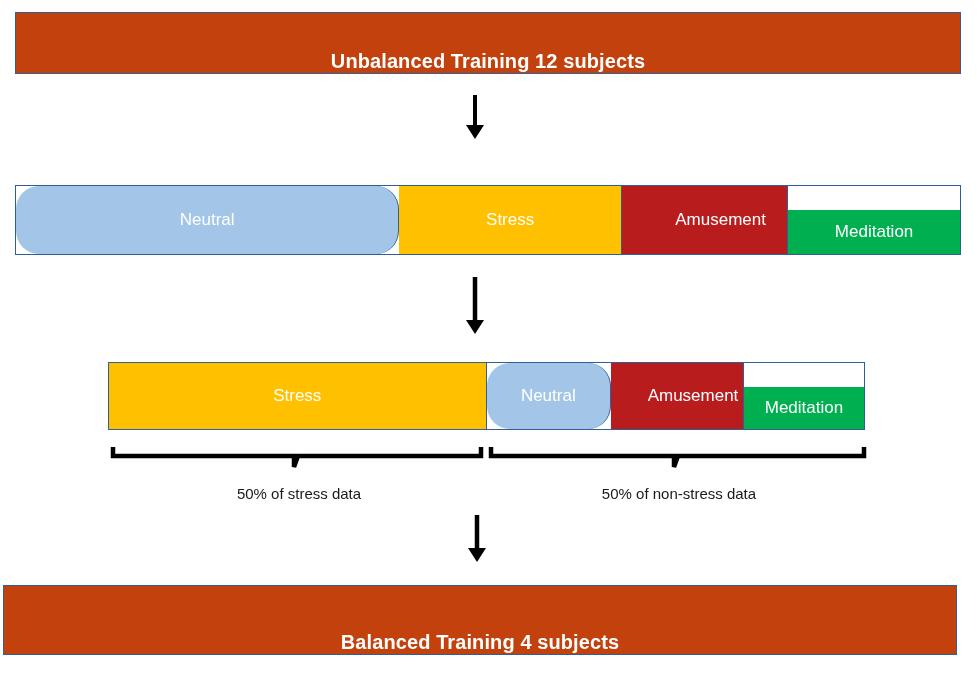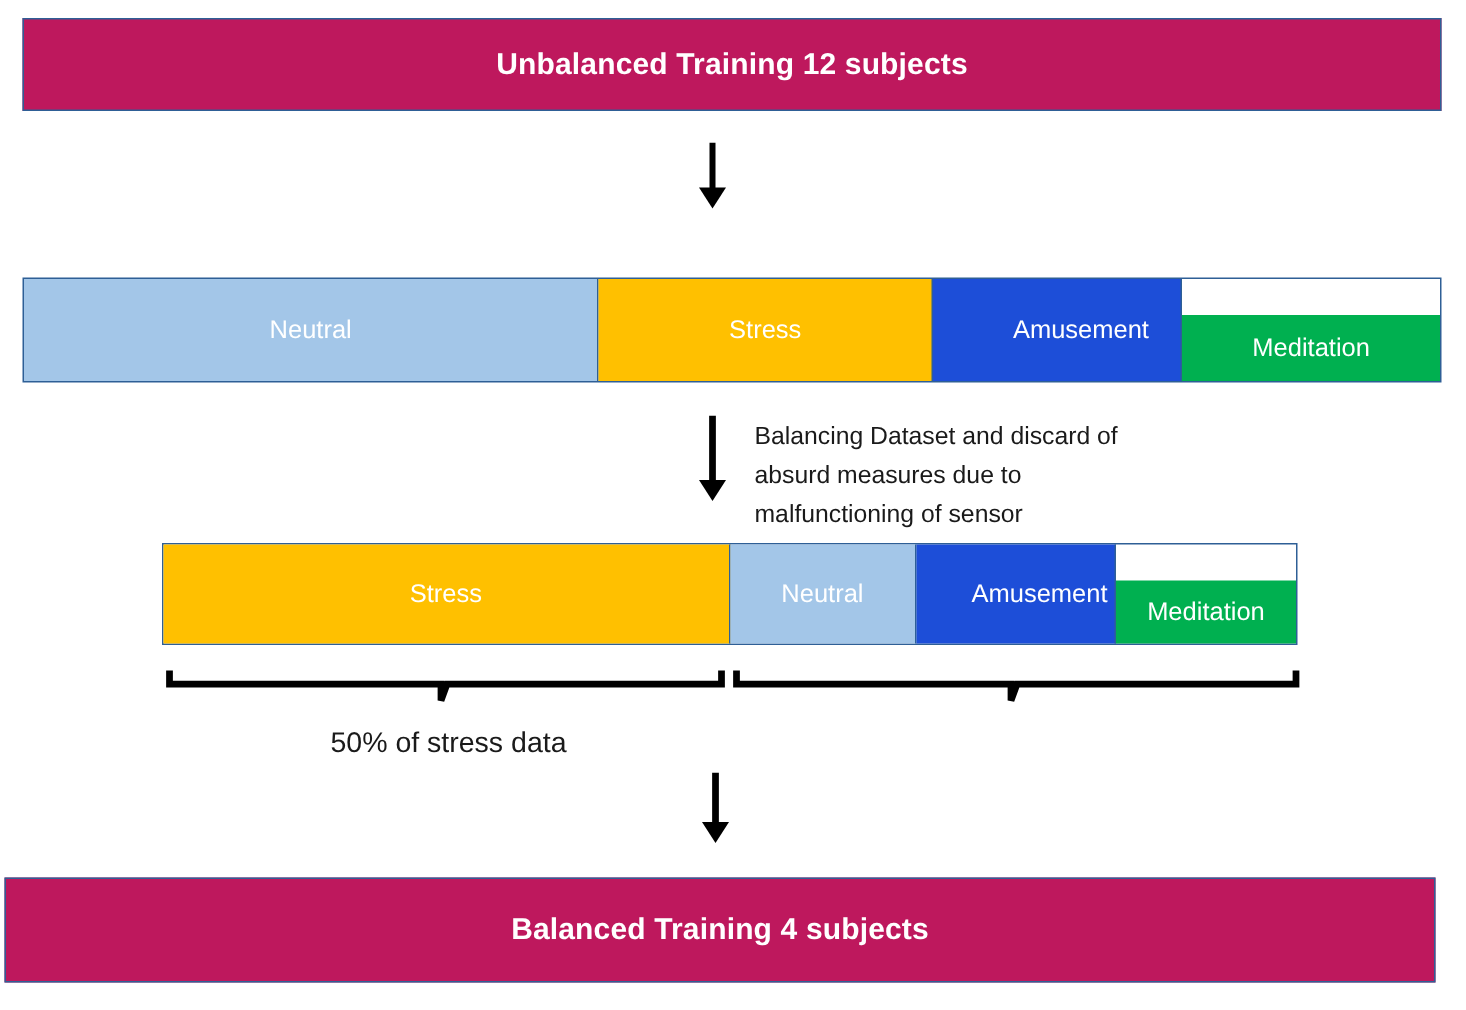--- a/index.html
+++ b/index.html
@@ -15,24 +15,24 @@
     width: 977px;
     height: 673px;
     background: #ffffff;
     overflow: hidden;
   }
 
   
   .banner {
     position: absolute;
     box-sizing: border-box;
-    background: #be185d;
+    background: #c2410c;
     border: 1.5px solid #2E5F96;
     display: flex;
-    align-items: center;
+    align-items: flex-end;
     justify-content: center;
   }
   .banner-label {
     color: #ffffff;
     font-size: 20px;
     font-weight: bold;
     letter-spacing: 0.1px;
     white-space: nowrap;
   }
 
@@ -50,44 +50,44 @@
     justify-content: center;
     border-right: 1.2px solid #2E5F96;
     overflow: hidden;
   }
   .seg:last-child { border-right: none; }
   .seg-label {
     color: #ffffff;
     font-size: 17px;
     white-space: nowrap;
   }
-  .seg.blue   { background: #A3C6E8; }
+  .seg.blue   { background: #A3C6E8; border-radius: 23px; }
   .seg.yellow { background: #FFC000; }
-  .seg.red    { background: #1d4ed8; padding-left: 32px; }
+  .seg.red    { background: #b91c1c; padding-left: 32px; }
   .seg.green  { background: #00B050; margin-top: 24px; }
 
   
   .arrow {
     position: absolute;
   }
 
   
   .annotation {
     position: absolute;
     font-size: 16.5px;
     color: #1a1a1a;
     line-height: 26px;
     white-space: pre-line;
   }
 
   
   .brace { position: absolute; }
   .brace-caption {
     position: absolute;
-    font-size: 19px;
+    font-size: 15px;
     color: #1a1a1a;
     text-align: center;
     white-space: nowrap;
   }
 </style>
 </head>
 <body>
 
 <div id="canvas">
 
@@ -113,23 +113,20 @@
     <div class="seg green" style="flex:1 1 auto;">
       <span class="seg-label">Meditation</span>
     </div>
   </div>
 
   <svg class="arrow" style="left:462px; top:277px;" width="26" height="58" viewBox="0 0 26 58">
     <line x1="13" y1="0" x2="13" y2="44" stroke="#000000" stroke-width="4.5"></line>
     <polygon points="4,43 22,43 13,57" fill="#000000"></polygon>
   </svg>
 
-  <div class="annotation" style="left:503px; top:278px; width:330px;">Balancing Dataset and discard of
-absurd measures due to
-malfunctioning of sensor</div>
 
   <div class="segbar" id="balanced-bar" style="left:108px; top:362px; width:757px; height:68px;">
     <div class="seg yellow" style="flex:0 0 50.0%;">
       <span class="seg-label">Stress</span>
     </div>
     <div class="seg blue" style="flex:0 0 16.5%;">
       <span class="seg-label">Neutral</span>
     </div>
     <div class="seg red" style="flex:0 0 17.6%;">
       <span class="seg-label">Amusement</span>
@@ -140,20 +137,21 @@
   </div>
 
   <svg class="brace" style="left:110px; top:444px;" width="378" height="30" viewBox="0 0 378 30">
     <path d="M3,3 L3,12 L184,12 L184,23 L188,12 L371,12 L371,3" fill="none" stroke="#000000" stroke-width="4.5" stroke-linecap="butt" stroke-linejoin="miter"></path>
   </svg>
   <div class="brace-caption" style="left:110px; top:485px; width:378px;">50% of stress data</div>
 
   <svg class="brace" style="left:488px; top:444px;" width="382" height="30" viewBox="0 0 382 30">
     <path d="M3,3 L3,12 L186,12 L186,23 L190,12 L376,12 L376,3" fill="none" stroke="#000000" stroke-width="4.5" stroke-linecap="butt" stroke-linejoin="miter"></path>
   </svg>
+  <div class="brace-caption" style="left:488px; top:485px; width:382px;">50% of non-stress data</div>
 
   <svg class="arrow" style="left:464px; top:515px;" width="26" height="48" viewBox="0 0 26 48">
     <line x1="13" y1="0" x2="13" y2="34" stroke="#000000" stroke-width="4.5"></line>
     <polygon points="4,33 22,33 13,47" fill="#000000"></polygon>
   </svg>
 
   <div class="banner" style="left:3px; top:585px; width:954px; height:70px;">
     <span class="banner-label">Balanced Training 4 subjects</span>
   </div>
 

